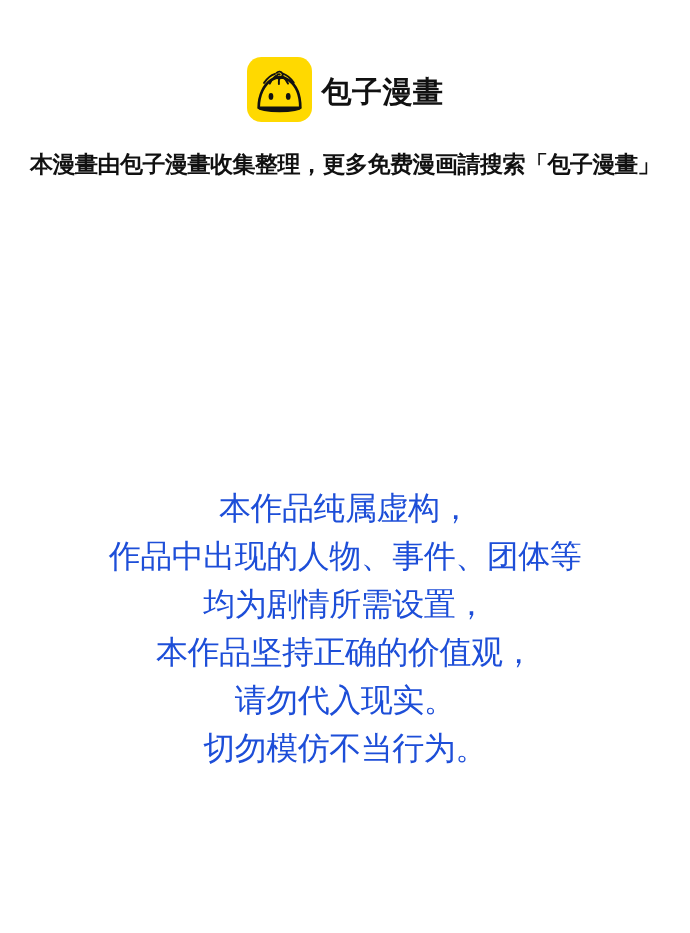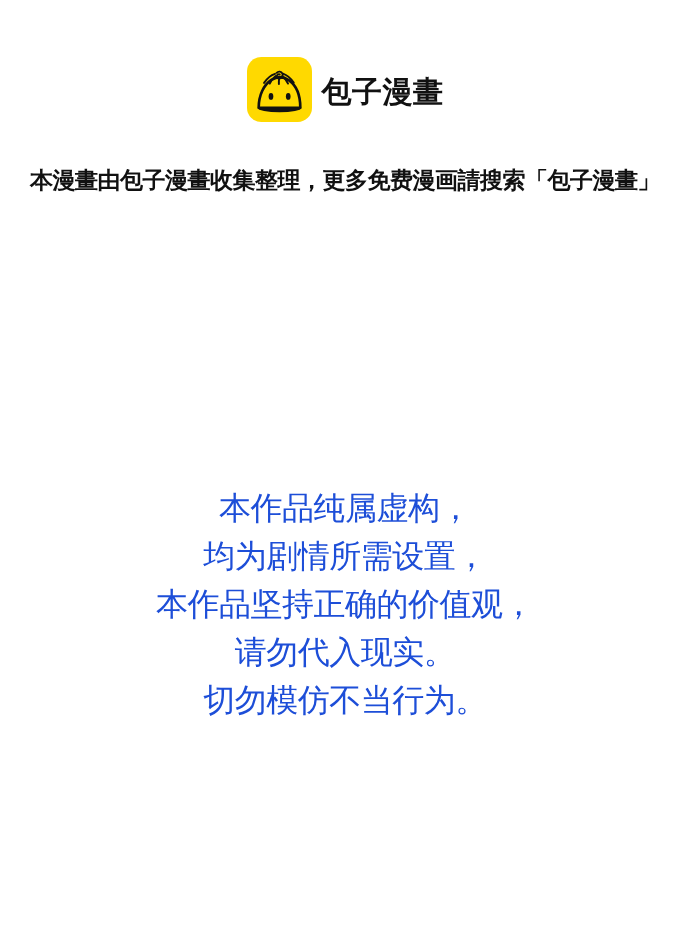--- a/index.html
+++ b/index.html
@@ -37,21 +37,21 @@
     font-weight: bold;
     letter-spacing: 0.5px;
     color: #111111;
     line-height: 1;
     padding-top: 4px;
   }
 
   
   .tagline {
     position: absolute;
-    top: 165px;
+    top: 149px;
     left: 0;
     width: 100%;
     text-align: center;
     font-size: 23px;
     font-weight: bold;
     letter-spacing: -0.5px;
     color: #111111;
     line-height: 30px;
     white-space: nowrap;
   }
@@ -102,17 +102,18 @@
       <ellipse cx="40.6" cy="38.8" rx="2.3" ry="3.3" fill="#111111"></ellipse>
     </svg>
   </span>
   <span class="logo-text">包子漫畫</span>
 </div>
 
 <div class="tagline">本漫畫由包子漫畫收集整理，更多免费漫画請搜索「包子漫畫」</div>
 
 <div class="disclaimer">
   <div class="disclaimer-line">本作品纯属虚构，</div>
+  <div class="disclaimer-line">作品中出现的人物、事件、团体等</div>
   <div class="disclaimer-line">均为剧情所需设置，</div>
   <div class="disclaimer-line">本作品坚持正确的价值观，</div>
   <div class="disclaimer-line">请勿代入现实。</div>
   <div class="disclaimer-line">切勿模仿不当行为。</div>
 </div>
 
 </body></html>

